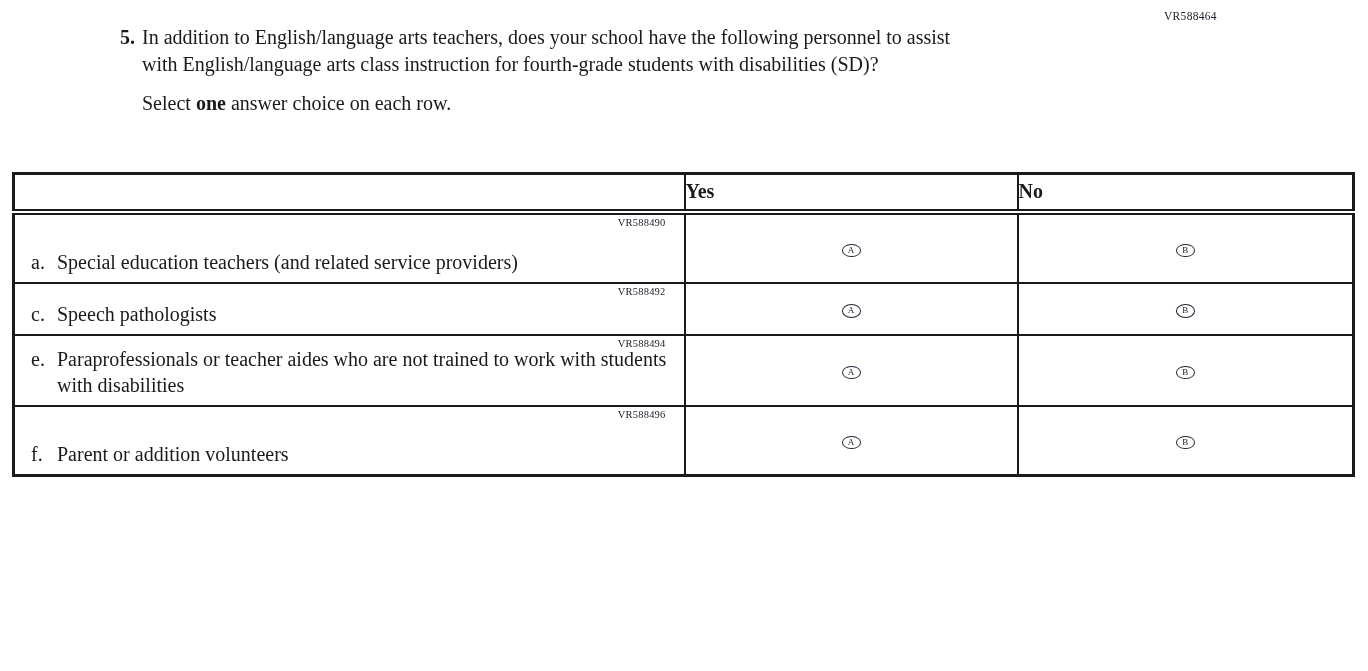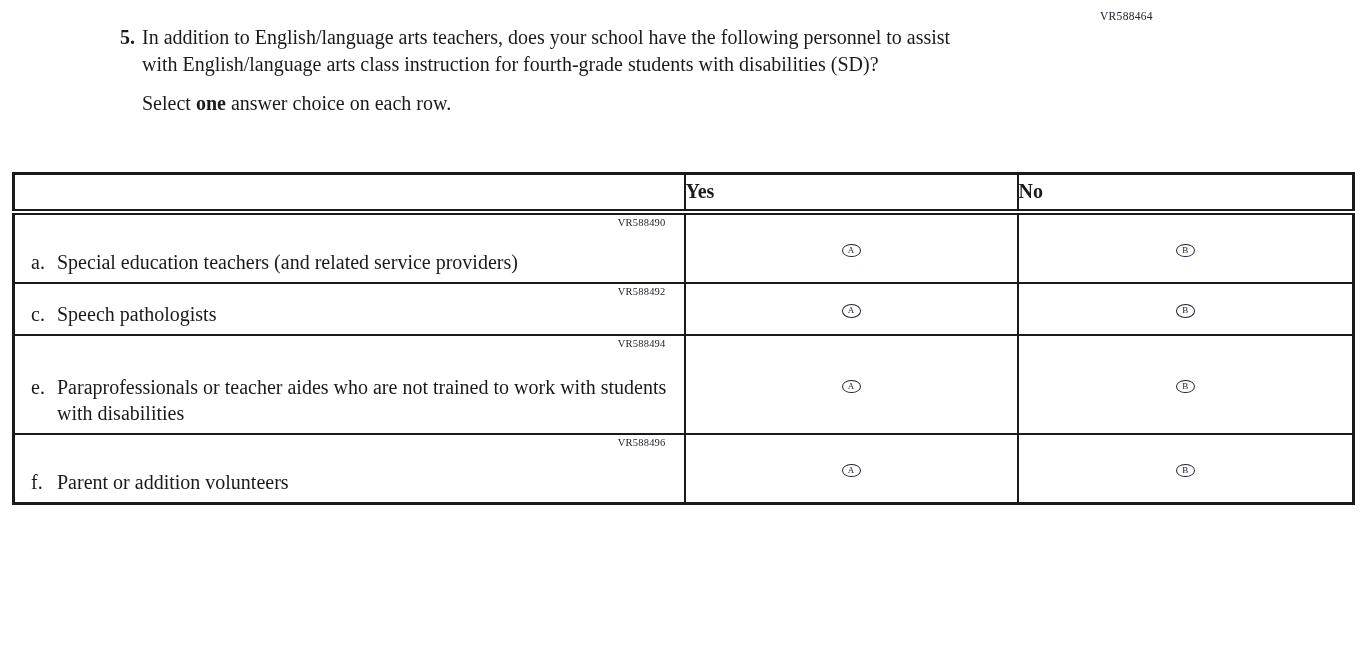--- a/index.html
+++ b/index.html
@@ -9,21 +9,21 @@
     height: 671px;
     position: relative;
     font-family: "Liberation Serif", "DejaVu Serif", serif;
     color: #1a1a1a;
     overflow: hidden;
   }
 
   .page-code {
     position: absolute;
     top: 10px;
-    left: 1100px;
+    left: 1164px;
     font-size: 11.5px;
     letter-spacing: 0.3px;
     color: #22222e;
   }
 
   .question-block {
     position: absolute;
     top: 24px;
     left: 120px;
     width: 980px;
@@ -105,21 +105,21 @@
     line-height: 1;
     cursor: pointer;
     background: #ffffff;
     color: #1a1a1a;
   }
 
   tr.row-a  td { height: 71px; }
   tr.row-b  td { height: 78px; }
   tr.row-c  td { height: 52px; }
   tr.row-d  td { height: 85px; }
-  tr.row-e  td { height: 99px; }
+  tr.row-e  td { height: 71px; }
   tr.row-f  td { height: 70px; }
 </style>
 </head>
 <body>
 
 <div class="page-code">VR588464</div>
 
 <div class="question-block">
   <div class="q-line">
     <span class="q-num">5.</span>

